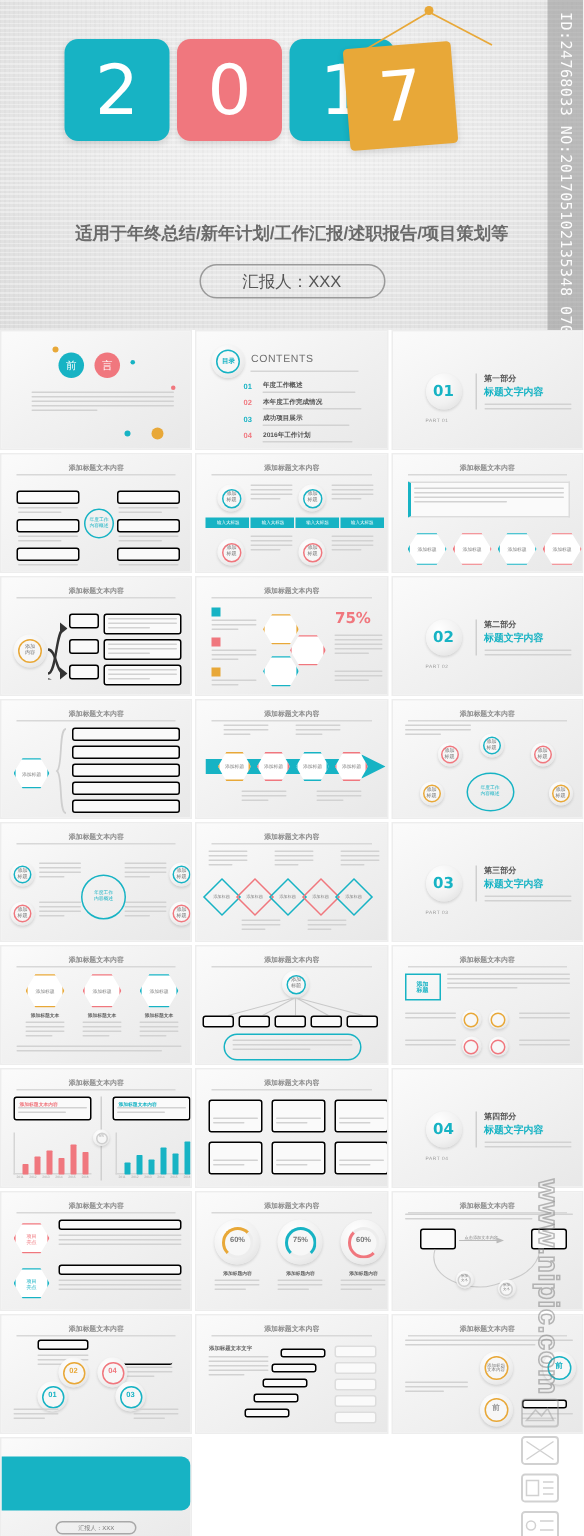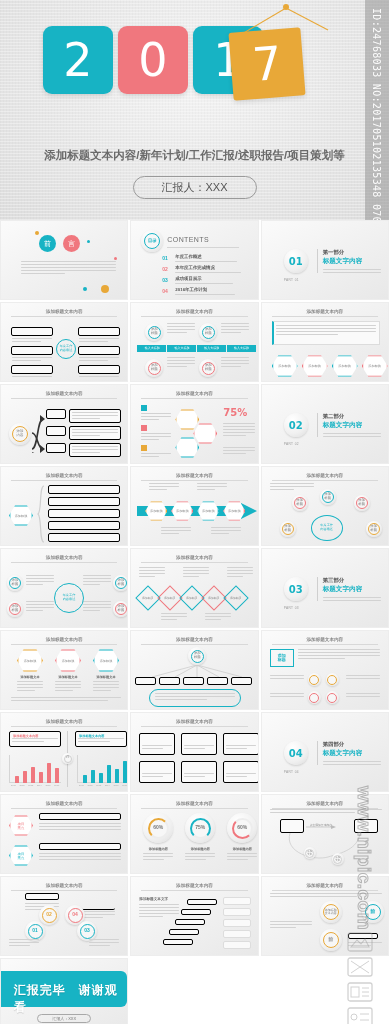--- a/index.html
+++ b/index.html
@@ -187,21 +187,21 @@
 
     <div class="hang-wrap">
       <svg class="hang-string" viewBox="0 0 120 30">
         <circle cx="60" cy="3" r="3" fill="#e8a838"></circle>
         <line x1="60" y1="4" x2="16" y2="30" stroke="#e8a838" stroke-width="1.1"></line>
         <line x1="60" y1="4" x2="102" y2="26" stroke="#e8a838" stroke-width="1.1"></line>
       </svg>
       <div class="ybox gold">7</div>
     </div>
 
-    <div class="hero-sub">添加标题文本内容/新年计划/工作汇报/述职报告/项目策划等</div>
+    <div class="hero-sub">适用于年终总结/新年计划/工作汇报/述职报告/项目策划等</div>
     <div class="hero-badge">汇报人：XXX</div>
 
     <div class="wm-bar">
       <span>ID:24768033 NO:201705102135348 07038</span>
     </div>
   </div>
 
   <div class="grid">
 
     <div class="slide">
@@ -989,21 +989,20 @@
         </div>
       <div class="pill b-teal" style="left:86px;top:56px;width:30px;height:6px;"></div>
       <div class="txtblk" style="left:86px;top:65px;width:34px;">
           <i style="width:100%"></i>
           <i style="width:70%"></i>
         </div>
     </div>
 
     <div class="slide">
       <div class="final-band"></div>
-      <div class="final-text">汇报完毕　谢谢观看</div>
       <div class="final-badge">汇报人：XXX</div>
     </div>
 
     <div class="slide empty"></div>
     <div class="slide empty"></div>
 
   </div>
 
   <div class="wm2">
     <div class="dotcom">www.nipic.com</div>

